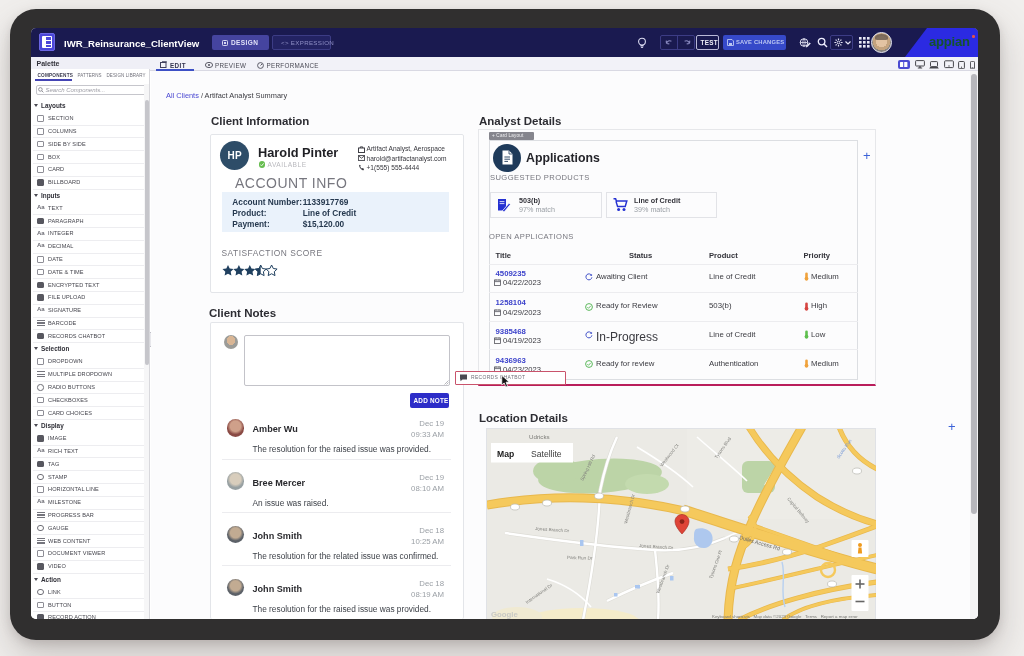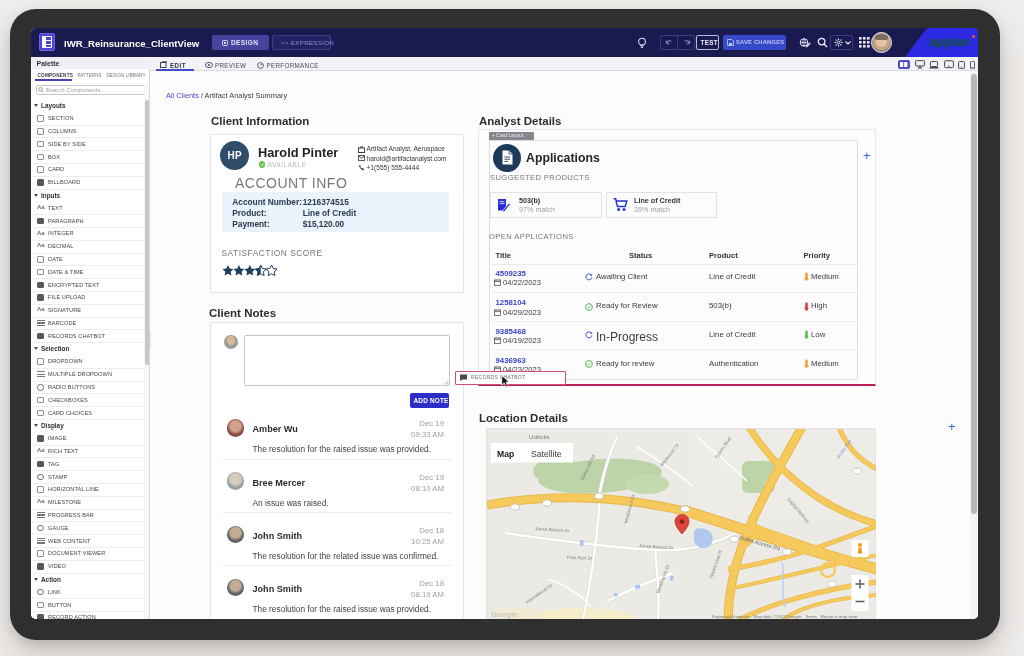--- a/index.html
+++ b/index.html
@@ -306,21 +306,21 @@
         <path d="M0.6,0.9 L3.5,3.2 L6.4,0.9" fill="none" stroke="#3f3f46" stroke-width="0.9"></path>
       </svg>
 <div class="t" style="left:335.5px;top:126.8px;font-size:6.6px;color:#36363c;">harold@artifactanalyst.com</div>
 <svg style="left:327px;top:136.2px" width="7" height="7" viewBox="0 0 7 7">
         <path d="M1.2,0.8 C0.6,2.8 2.8,5.6 5.2,6.4 L6.2,4.9 L4.6,3.9 L3.8,4.4 C3,3.8 2.4,3 2.2,2.2 L2.9,1.6 Z" fill="#3f3f46"></path>
       </svg>
 <div class="t" style="left:335.5px;top:136.2px;font-size:6.6px;color:#36363c;">+1(555) 555-4444</div>
 <div class="t" style="left:192px;top:146.6px;font-size:14px;color:#77777f;letter-spacing:.5px;margin-left:12px;">ACCOUNT INFO</div>
 <div style="left:190.5px;top:164px;width:227.5px;height:40px;background:#eaf2fb;border:none;"></div>
 <div class="t" style="left:201.3px;top:170px;font-size:8.3px;color:#26394f;font-weight:bold;">Account Number:</div>
-<div class="t" style="left:271.7px;top:170px;font-size:8.3px;color:#26394f;font-weight:bold;">1216374515</div>
+<div class="t" style="left:271.7px;top:170px;font-size:8.3px;color:#26394f;font-weight:bold;">1133917769</div>
 <div class="t" style="left:201.3px;top:181px;font-size:8.3px;color:#26394f;font-weight:bold;">Product:</div>
 <div class="t" style="left:271.7px;top:181px;font-size:8.3px;color:#26394f;font-weight:bold;">Line of Credit</div>
 <div class="t" style="left:201.3px;top:192px;font-size:8.3px;color:#26394f;font-weight:bold;">Payment:</div>
 <div class="t" style="left:271.7px;top:192px;font-size:8.3px;color:#26394f;font-weight:bold;">$15,120.00</div>
 <div class="t" style="left:190.5px;top:220.7px;font-size:8.4px;color:#77777f;letter-spacing:.5px;">SATISFACTION SCORE</div>
 <svg style="left:191px;top:236px" width="56" height="13" viewBox="0 0 56 13">
         <defs>
           <clipPath id="halfL">
             <rect x="0" y="0" width="6" height="12"></rect>
           </clipPath>

